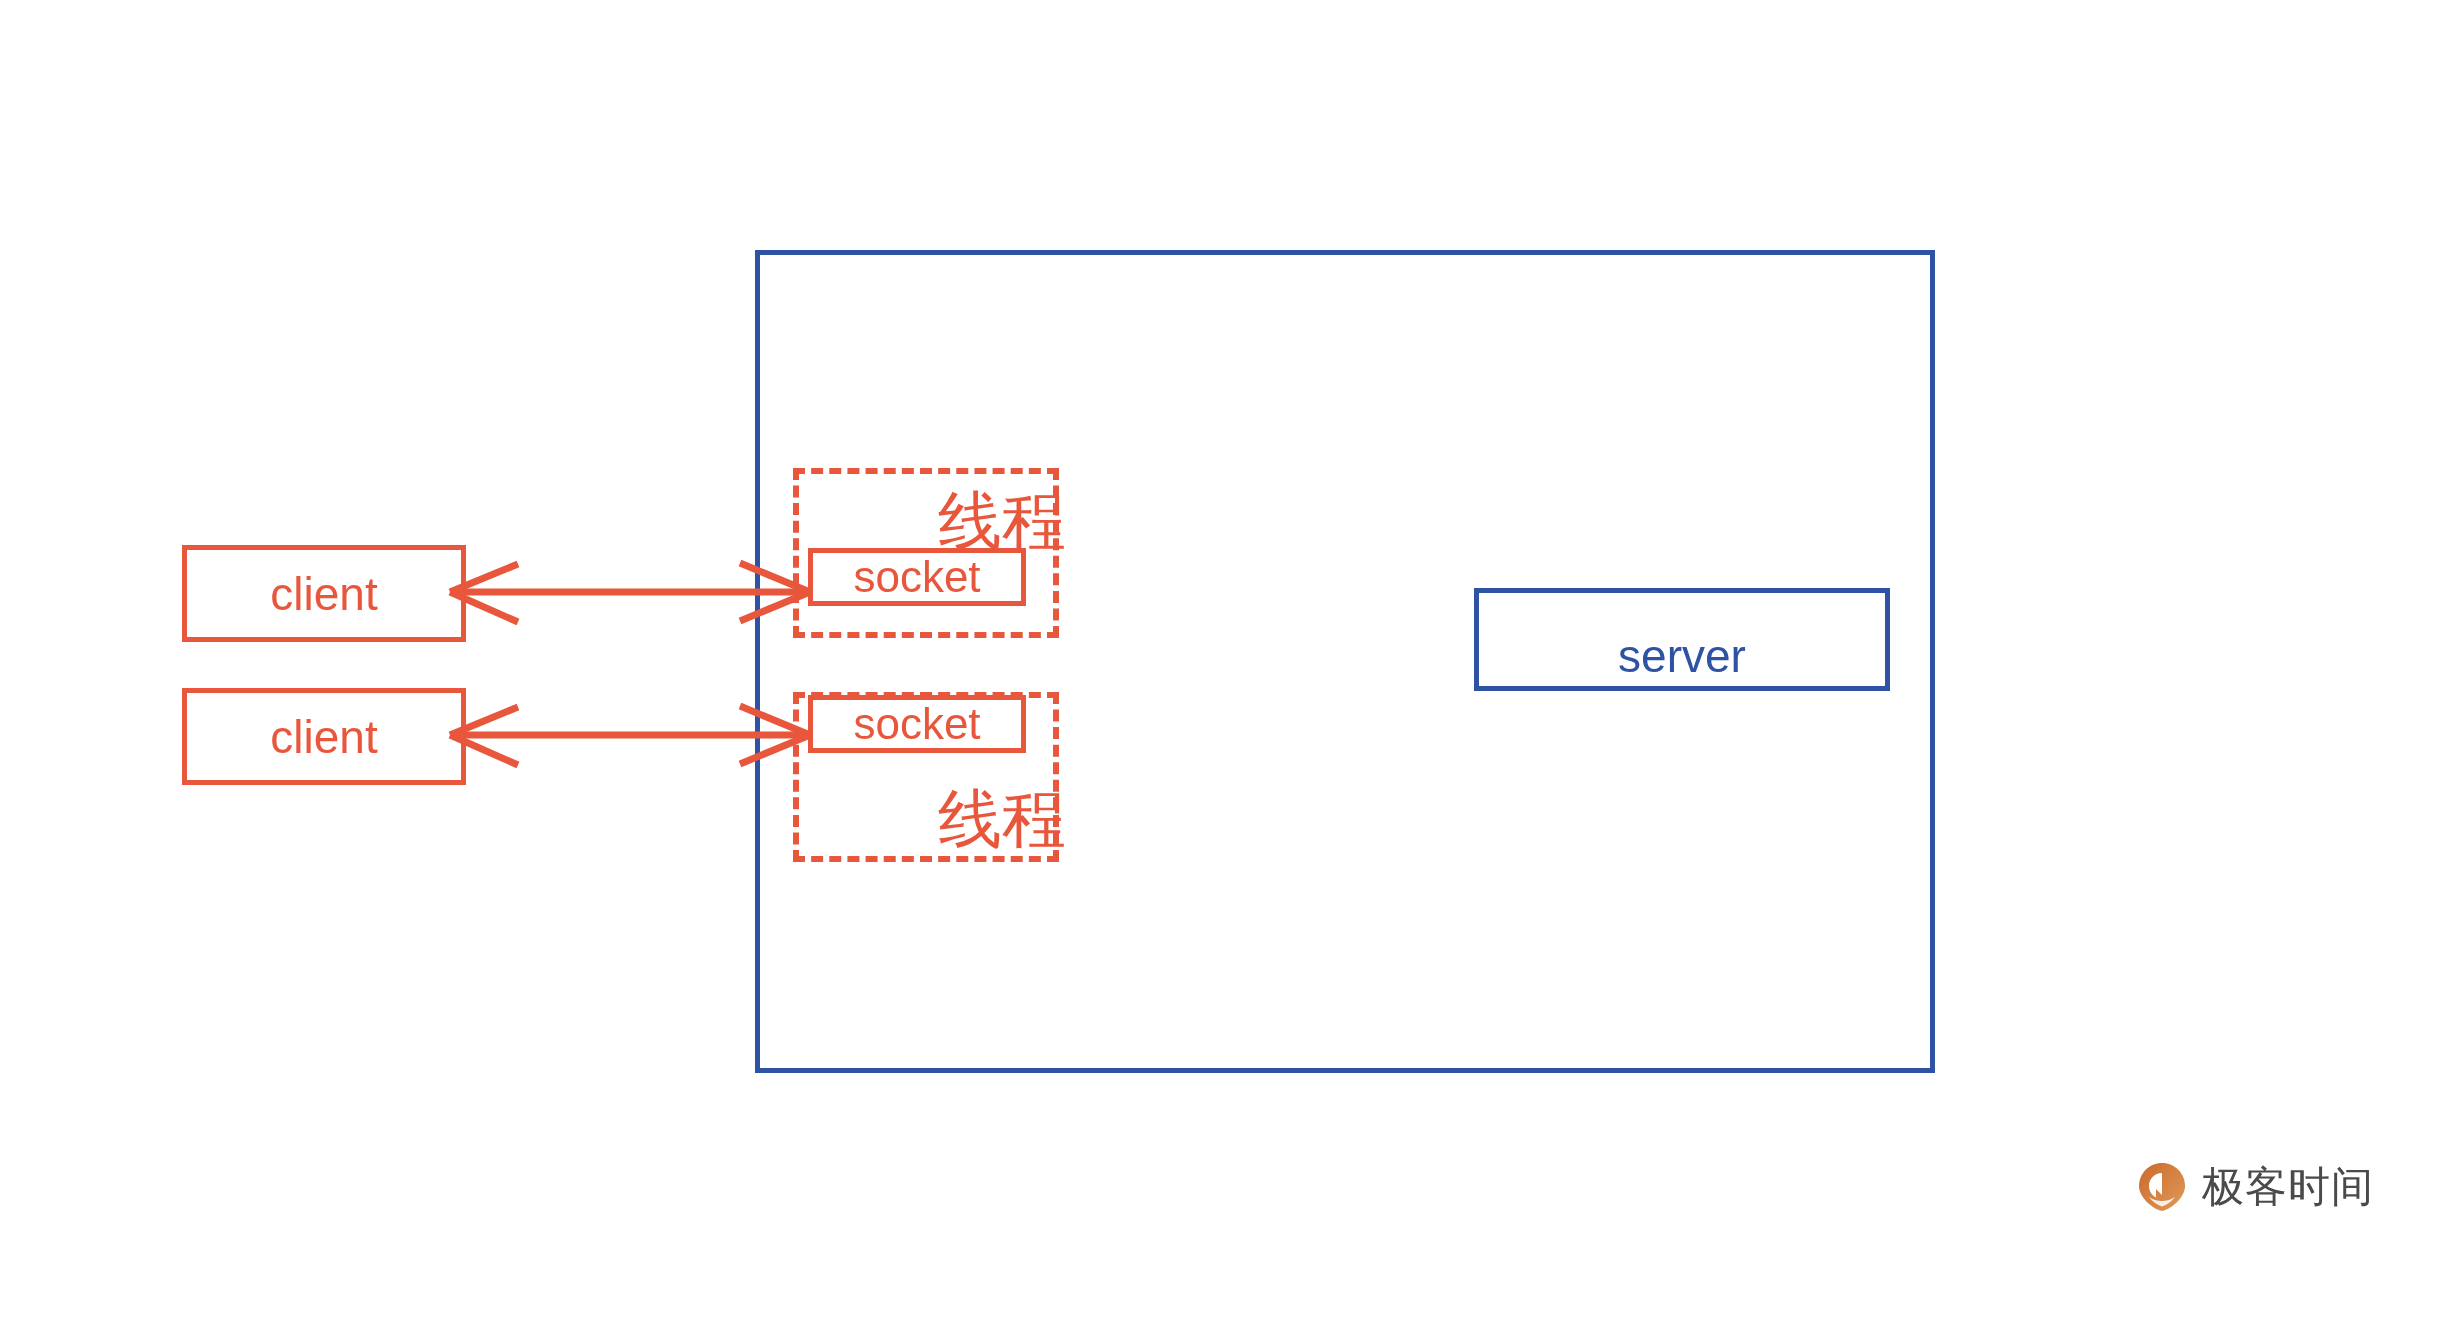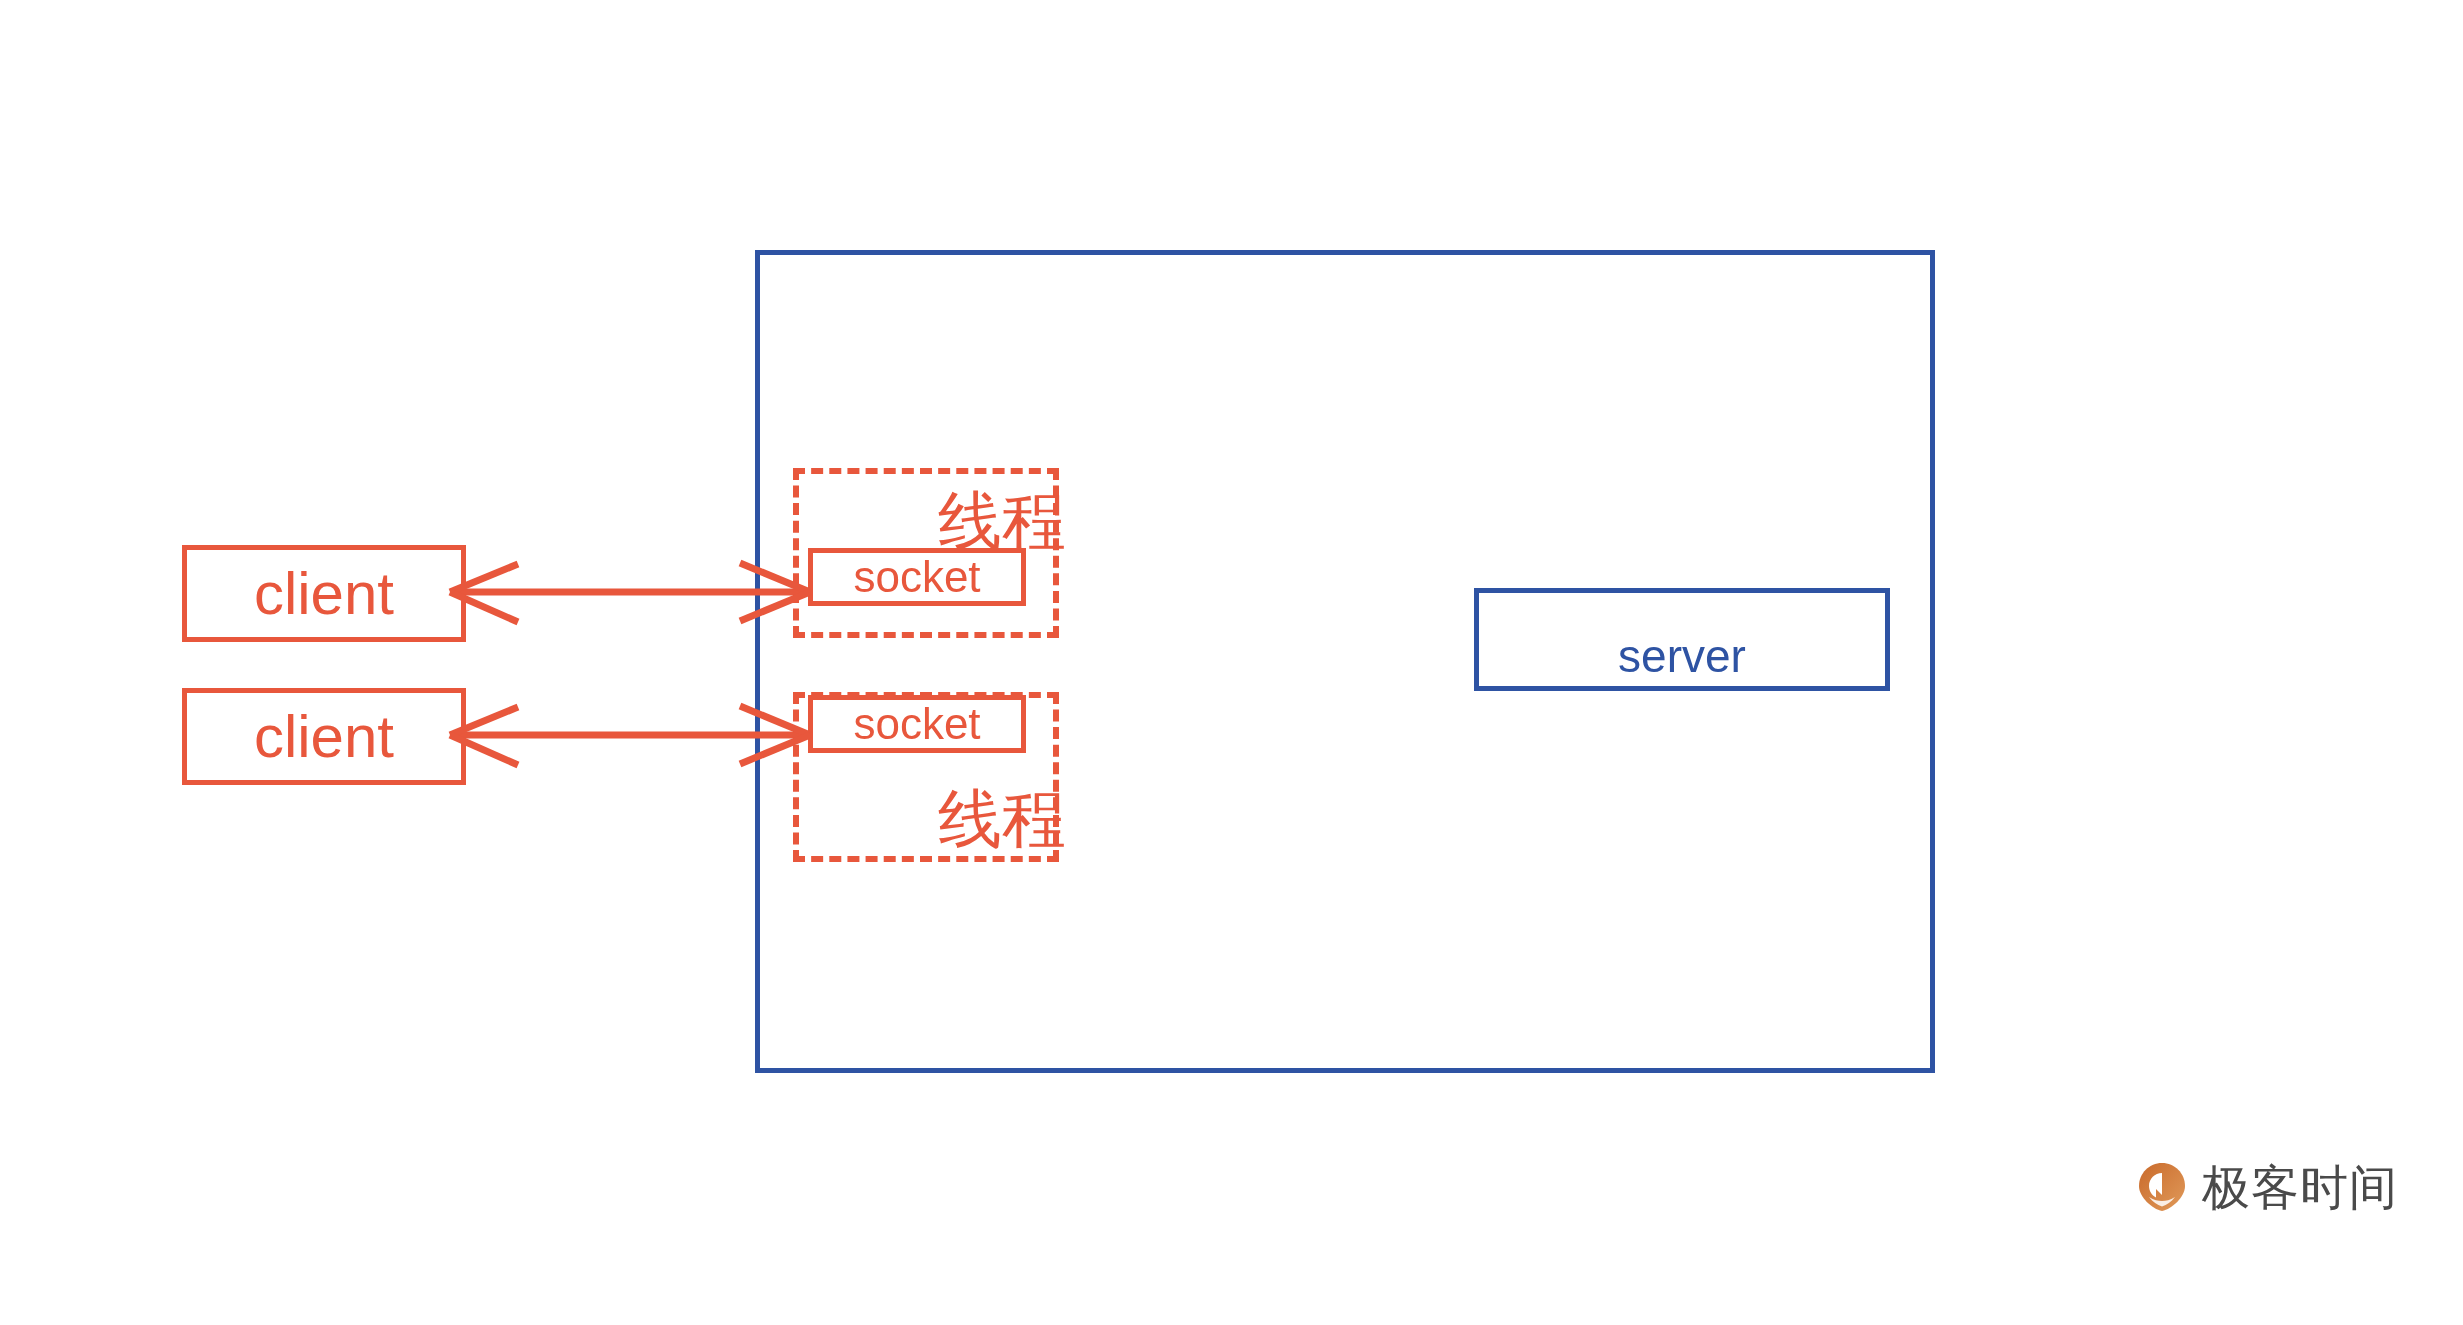--- a/index.html
+++ b/index.html
@@ -58,21 +58,21 @@
 
   
   .client-box {
     width: 284px;
     height: 97px;
     border: 5px solid #e8573c;
     left: 182px;
   }
   .client-box .box-label {
     color: #e8573c;
-    font-size: 60px;
+    font-size: 46px;
   }
   #client-box-1 { top: 545px; }
   #client-box-2 { top: 688px; }
 
   
   .thread-box {
     position: absolute;
     box-sizing: border-box;
     left: 793px;
     width: 266px;
@@ -124,21 +124,21 @@
     align-items: center;
     gap: 14px;
   }
   #logo-mark {
     width: 52px;
     height: 52px;
     flex: none;
   }
   #logo-text {
     color: #4a4a4a;
-    font-size: 48px;
+    font-size: 42px;
     line-height: 1;
     letter-spacing: 1px;
     white-space: nowrap;
     font-family: "DejaVu Sans", "Liberation Sans", sans-serif;
   }
 </style>
 </head>
 <body>
 
 <div id="canvas">

